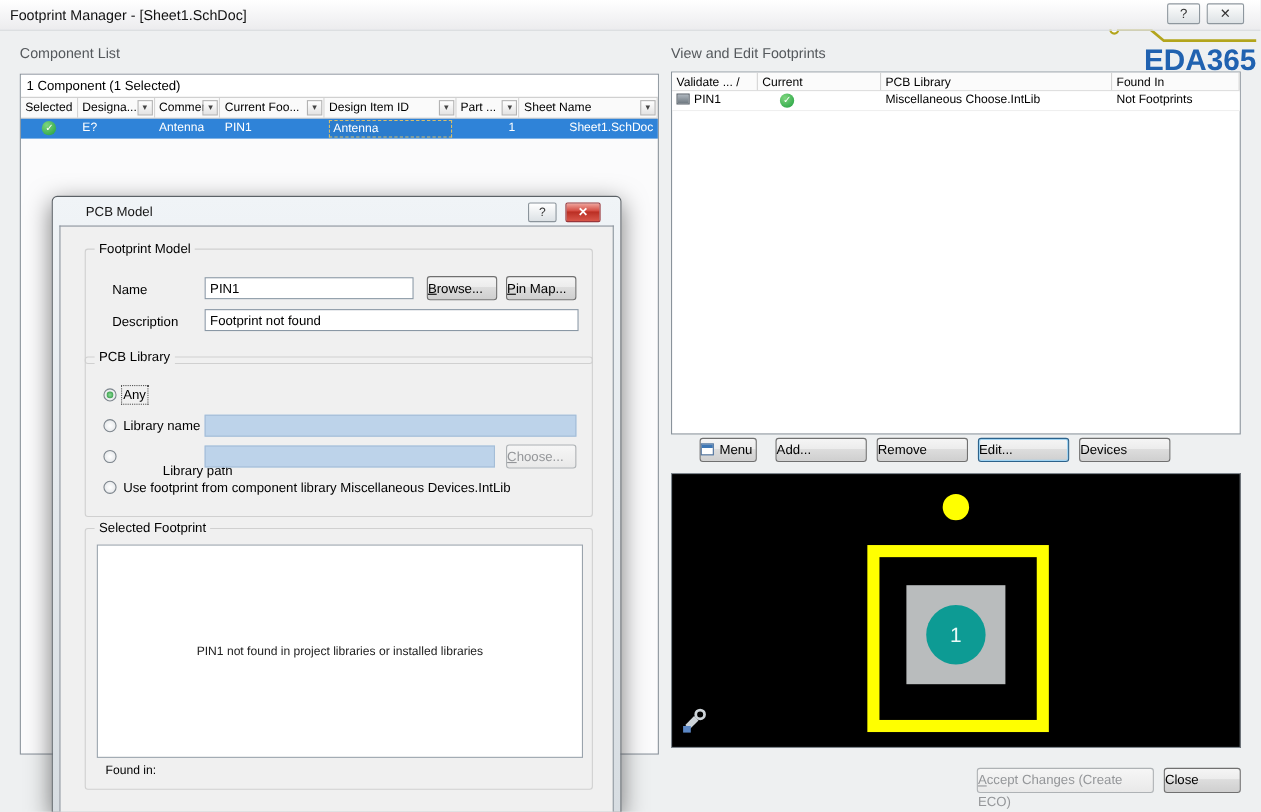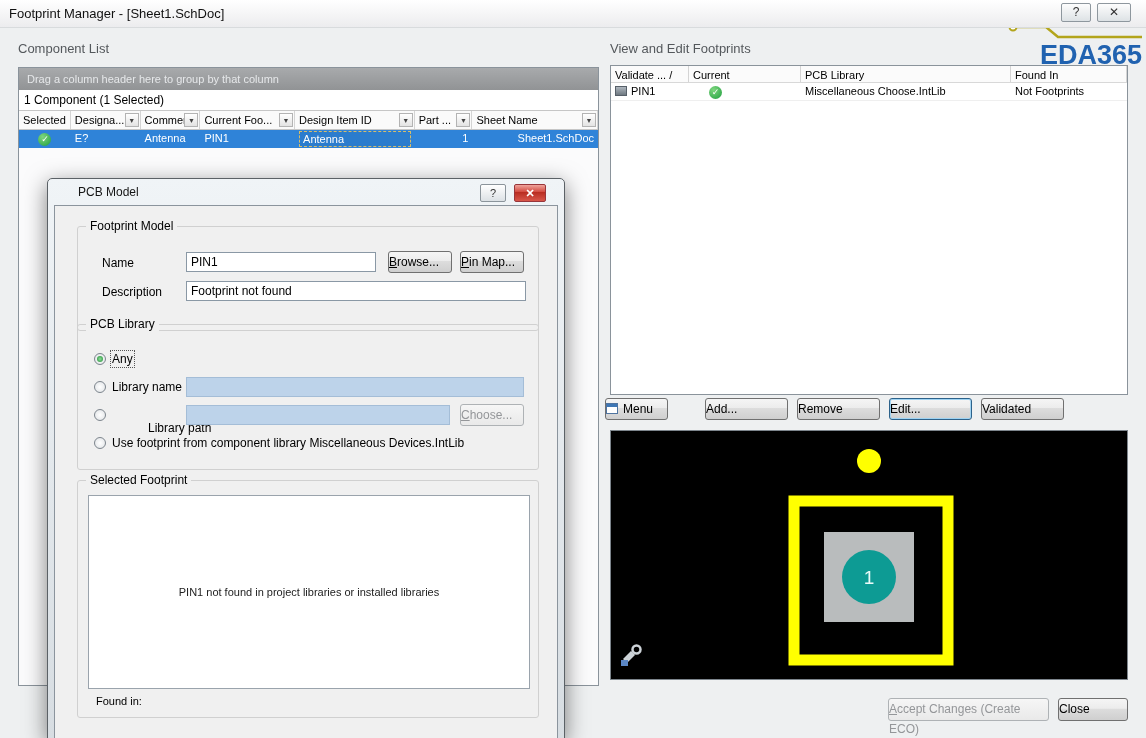--- a/index.html
+++ b/index.html
@@ -118,21 +118,20 @@
     <circle cx="48" cy="12" r="3.5" fill="#fff" stroke="#b3a51c" stroke-width="2"></circle>
     <path d="M52,12 L82,12 L92,21 L138,21" fill="none" stroke="#b3a51c" stroke-width="2.5"></path>
     <circle cx="30" cy="12" r="5" fill="#ffd400"></circle>
     <text x="138" y="64" text-anchor="end" font-family="Liberation Sans, sans-serif" font-size="27" font-weight="bold" fill="#2062b0">EDA365</text>
   </svg>
 </div>
 
 <span class="panel-label" style="left:18px; top:41px;">Component List</span>
 
 <div class="cl-box">
-  <div class="groupby">Drag a column header here to group by that column</div>
   <div class="summary-row">1 Component (1 Selected)</div>
   <div class="hdr-row">
     <div class="hdr-cell c1"><span>Selected</span></div>
     <div class="hdr-cell c2"><span>Designa...</span><span class="hdr-dd">▼</span></div>
     <div class="hdr-cell c3"><span>Comment</span><span class="hdr-dd">▼</span></div>
     <div class="hdr-cell c4"><span>Current Foo...</span><span class="hdr-dd">▼</span></div>
     <div class="hdr-cell c5"><span>Design Item ID</span><span class="hdr-dd">▼</span></div>
     <div class="hdr-cell c6"><span>Part ...</span><span class="hdr-dd">▼</span></div>
     <div class="hdr-cell c7"><span>Sheet Name</span><span class="hdr-dd">▼</span></div>
   </div>
@@ -159,25 +158,25 @@
     <div class="hdr-cell r4"><span>Found In</span></div>
   </div>
   <div class="fp-row">
     <div class="cell r1"><span class="fp-icon"></span><span>PIN1</span></div>
     <div class="cell r2" style="padding-left:20px;"><span class="badge">✓</span></div>
     <div class="cell r3">Miscellaneous Choose.IntLib</div>
     <div class="cell r4">Not Footprints</div>
   </div>
 </div>
 
-<div class="btn" style="left:605px; top:398px; width:63px;"><span class="menu-icon"></span><span>Menu</span></div>
+<div class="btn" style="left:636px; top:398px; width:52px;"><span class="menu-icon"></span><span>Menu</span></div>
 <div class="btn" style="left:705px; top:398px; width:83px;">Add...</div>
 <div class="btn" style="left:797px; top:398px; width:83px;">Remove</div>
 <div class="btn btn-focus" style="left:889px; top:398px; width:83px;">Edit...</div>
-<div class="btn" style="left:981px; top:398px; width:83px;">Validated</div>
+<div class="btn" style="left:981px; top:398px; width:83px;">Devices</div>
 
 <div class="preview">
   <svg width="516" height="248" viewBox="0 0 516 248">
     <circle cx="258" cy="30" r="12" fill="#ffff00"></circle>
     <rect x="183" y="70" width="154" height="159" fill="none" stroke="#ffff00" stroke-width="11"></rect>
     <rect x="213" y="101" width="90" height="90" fill="#b9bcbd"></rect>
     <circle cx="258" cy="146" r="27" fill="#0d9b94"></circle>
     <text x="258" y="153" text-anchor="middle" font-family="Liberation Sans, sans-serif" font-size="19" fill="#eafaf8">1</text>
     <g>
       <path d="M12 228 L20 220 L24 224 L16 232 Z" fill="#cdd3d8"></path>

